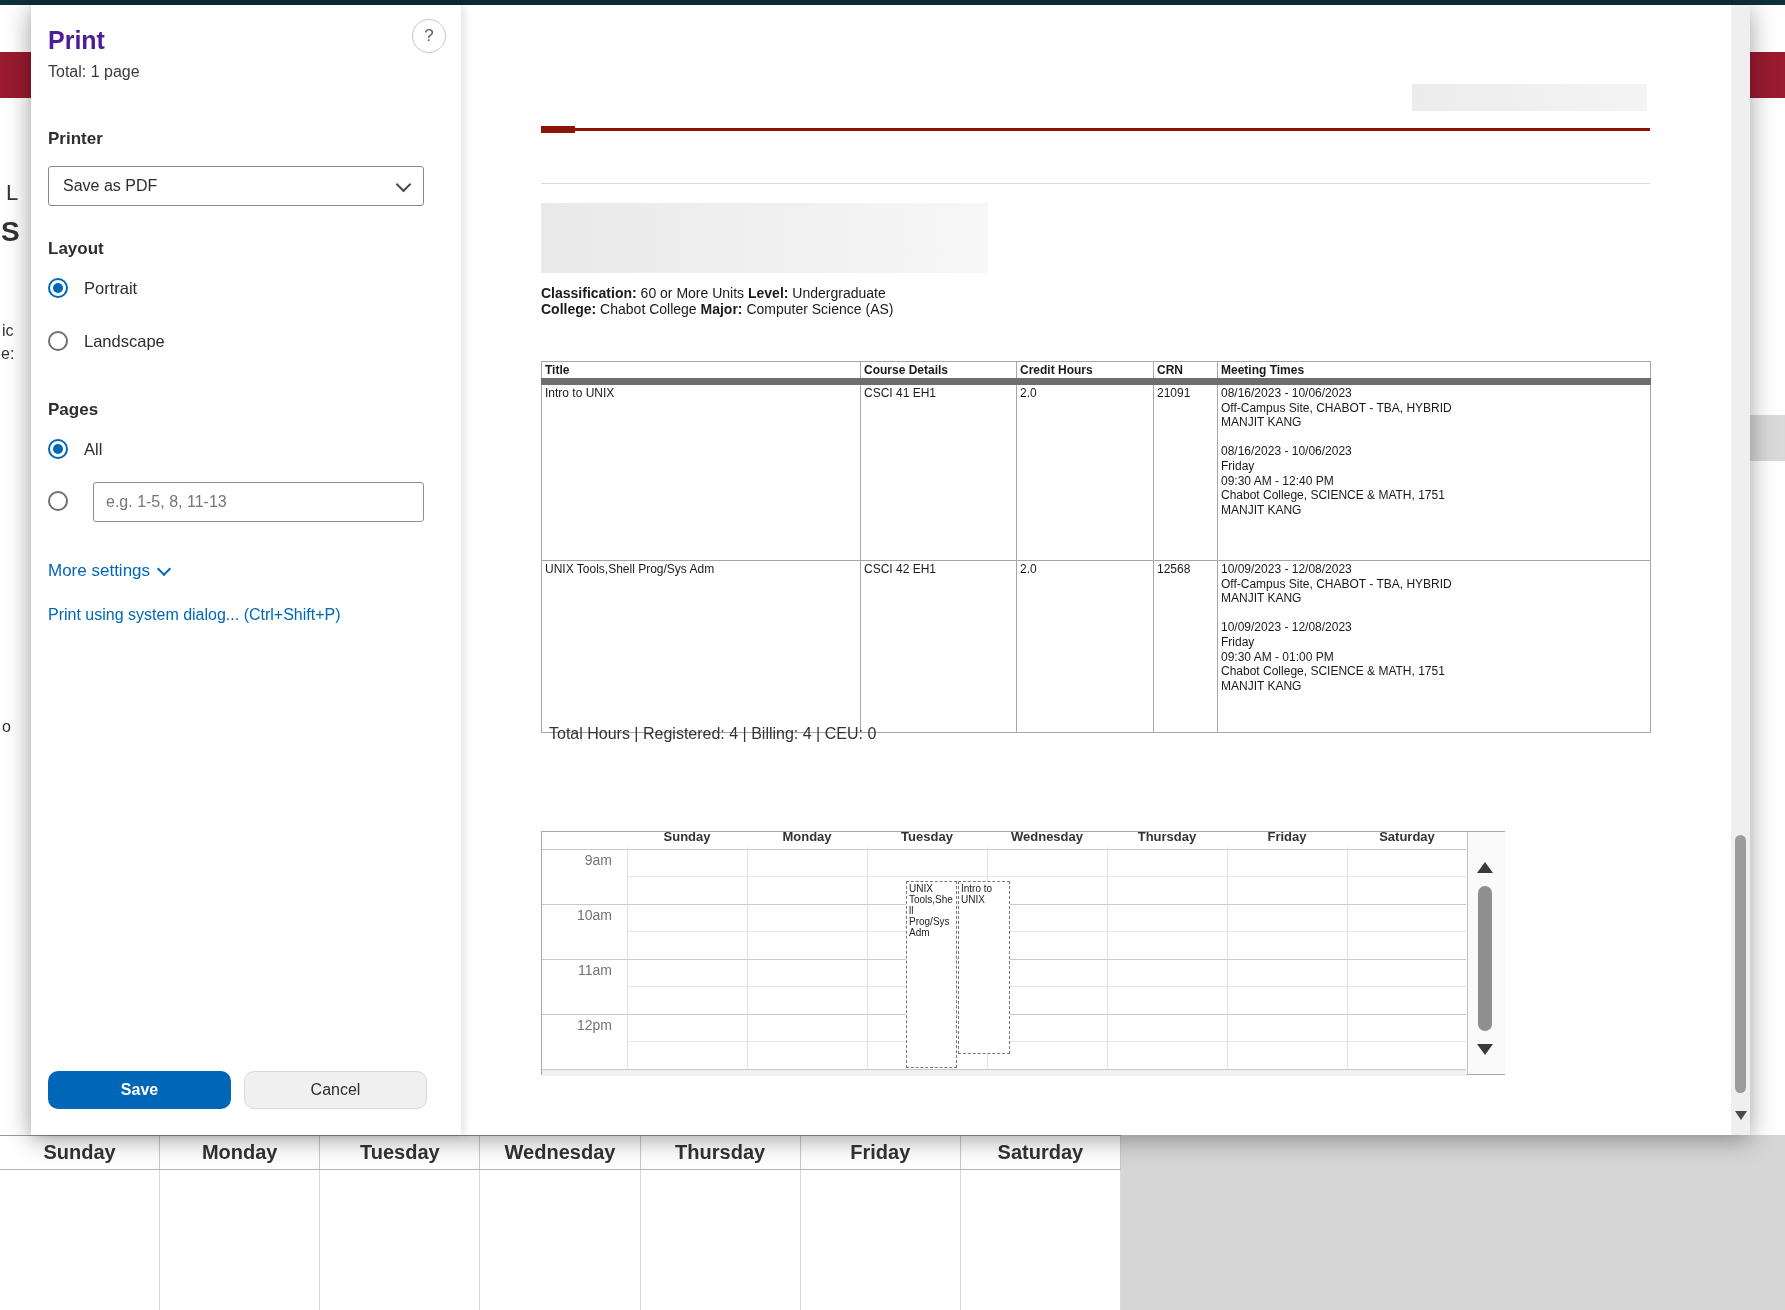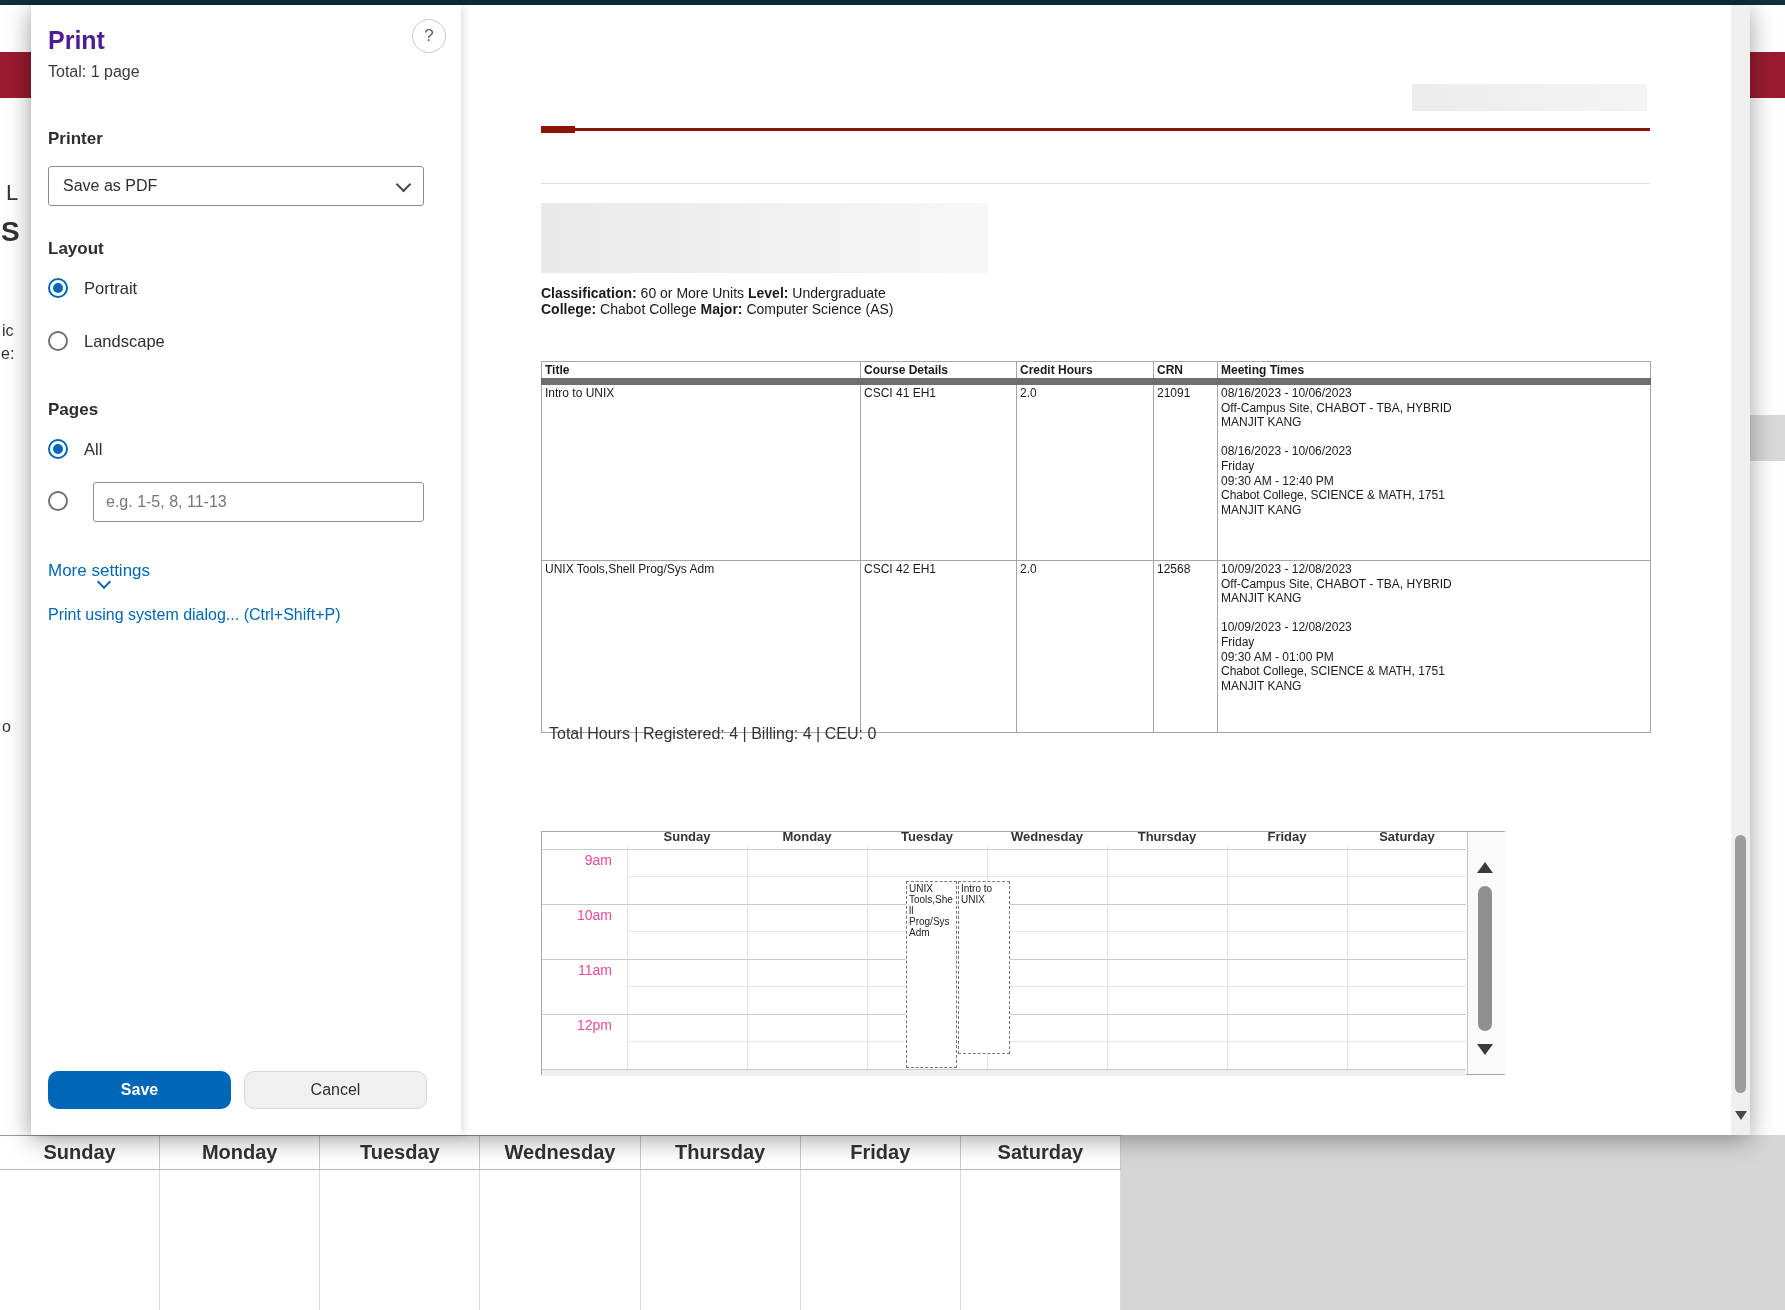--- a/index.html
+++ b/index.html
@@ -44,21 +44,21 @@
   .row-landscape{top:321px;}
   .row-all{top:429px;}
   .row-custom{top:481px;}
   .radio{width:20px;height:20px;border-radius:50%;box-sizing:border-box;position:relative;flex:0 0 auto;}
   .radio.sel{border:2px solid #0067b8;}
   .radio.sel::after{content:"";position:absolute;inset:3px;background:#0067b8;border-radius:50%;}
   .radio.unsel{border:2px solid #6f6f6f;}
   .radio-label{font-size:16.5px;color:#2e2e2e;}
   .pages-input{position:absolute;left:62px;top:477px;width:331px;height:40px;box-sizing:border-box;border:1px solid #8f8f8f;border-radius:3px;padding:16px 12px;font-size:16px;color:#2e2e2e;font-family:"Liberation Sans",sans-serif;}
   .pages-input::placeholder{color:#767676;}
-  .more-settings{position:absolute;left:17px;top:556px;font-size:17px;color:#0067b8;display:flex;align-items:center;cursor:pointer;flex-direction:column;}
+  .more-settings{position:absolute;left:17px;top:556px;font-size:17px;color:#0067b8;display:flex;align-items:center;cursor:pointer;}
   .sys-dialog{position:absolute;left:17px;top:601px;font-size:16px;color:#0067b8;text-decoration:none;cursor:pointer;}
   .btn{position:absolute;top:1066px;width:183px;height:38px;border-radius:10px;font-size:16px;font-weight:600;font-family:"Liberation Sans",sans-serif;cursor:pointer;}
   .btn-save{left:17px;background:#0067b8;color:#fff;border:none;}
   .btn-cancel{left:213px;background:#f0f0f0;color:#2e2e2e;border:1px solid #d8d8d8;font-weight:400;}
 
   
   .preview{position:absolute;left:430px;top:0;width:1289px;height:1130px;background:#fff;overflow:hidden;}
   .ph-block{position:absolute;left:951px;top:79px;width:235px;height:27px;background:linear-gradient(90deg,#ececec,#f4f4f4);}
   .rule-block{position:absolute;left:80px;top:121px;width:34px;height:7px;background:#8a1505;}
   .rule-line{position:absolute;left:80px;top:123px;width:1109px;height:3px;background:#8a1505;}
@@ -75,21 +75,21 @@
   .sched tr.r0 td{height:173px;}
   .sched tr.r1 td{height:169px;}
   .meet{white-space:pre-line;line-height:14.6px;}
 
   .totals{position:absolute;left:88px;top:720px;font-size:16px;color:#333;}
 
   
   .cal{position:absolute;left:80px;top:826px;width:964px;height:244px;border:1px solid #a8a8a8;box-sizing:border-box;background:#fff;}
   .cal-day{position:absolute;top:0;height:15px;width:120px;overflow:hidden;text-align:center;}
   .cal-day span{display:block;margin-top:-3px;font-size:13px;font-weight:bold;color:#333;}
-  .cal-time{position:absolute;left:0;width:70px;text-align:right;font-size:14px;color:#ec4899;}
+  .cal-time{position:absolute;left:0;width:70px;text-align:right;font-size:14px;color:#737373;}
   .hline{position:absolute;left:0;width:924px;height:1px;background:#c9c9c9;}
   .hhalf{position:absolute;left:85px;width:839px;height:1px;background:#e6e6e6;}
   .vline{position:absolute;top:15px;height:222px;width:1px;background:#e0e0e0;}
   .cal-foot{position:absolute;left:0;top:237px;width:924px;height:6px;background:#f0f0f0;border-top:1px solid #c9c9c9;}
   .event{position:absolute;border:1px dashed #777;background:#fff;font-size:10px;line-height:11px;padding:1px 2px;color:#222;overflow:hidden;overflow-wrap:anywhere;z-index:3;box-sizing:border-box;}
   .event-1{left:364px;top:49px;width:51px;height:187px;}
   .event-2{left:416px;top:49px;width:52px;height:173px;}
   .cal-track{position:absolute;left:925px;top:0;width:37px;height:242px;background:#fafafa;border-left:1px solid #c4c4c4;}
   .cal-up{position:absolute;left:935px;top:30px;width:0;height:0;border-left:8px solid transparent;border-right:8px solid transparent;border-bottom:11px solid #3a3a3a;cursor:pointer;}
   .cal-thumb{position:absolute;left:936px;top:54px;width:14px;height:145px;background:#8f8f8f;border-radius:7px;cursor:pointer;}

